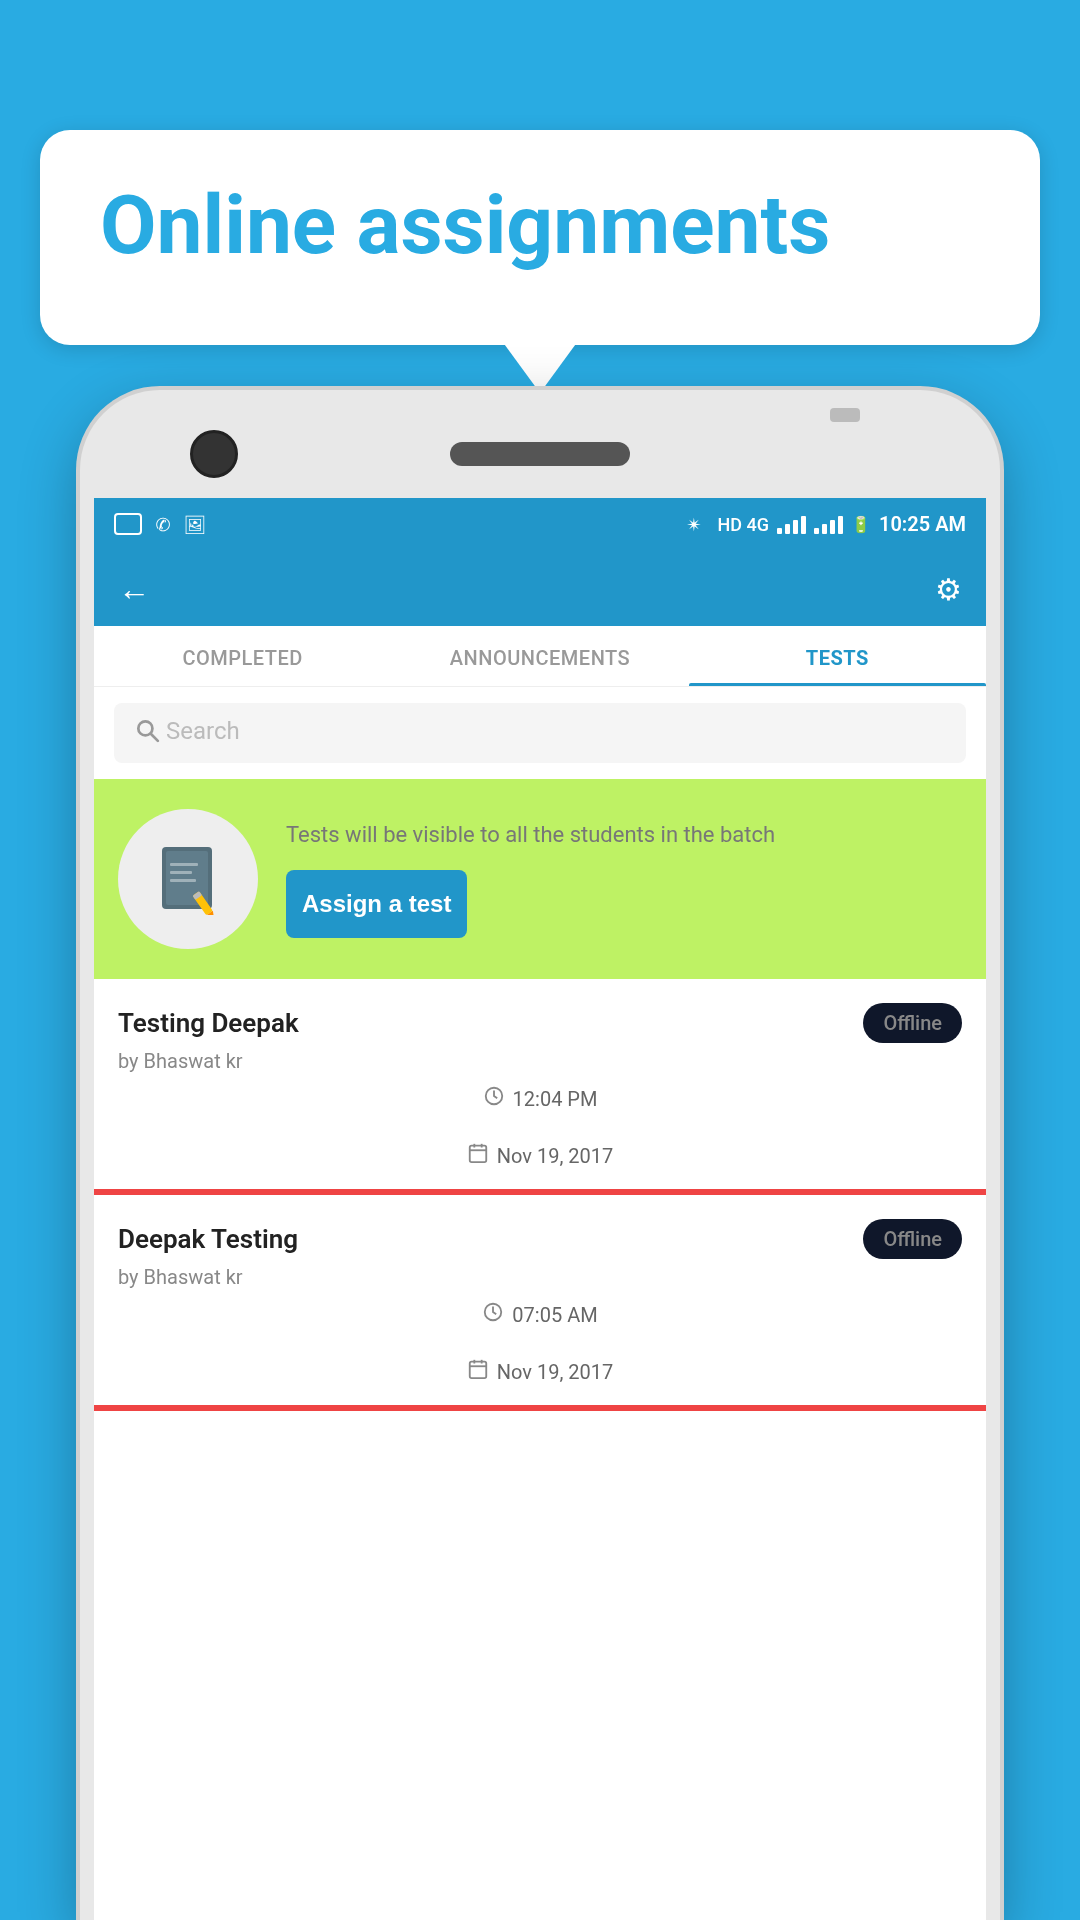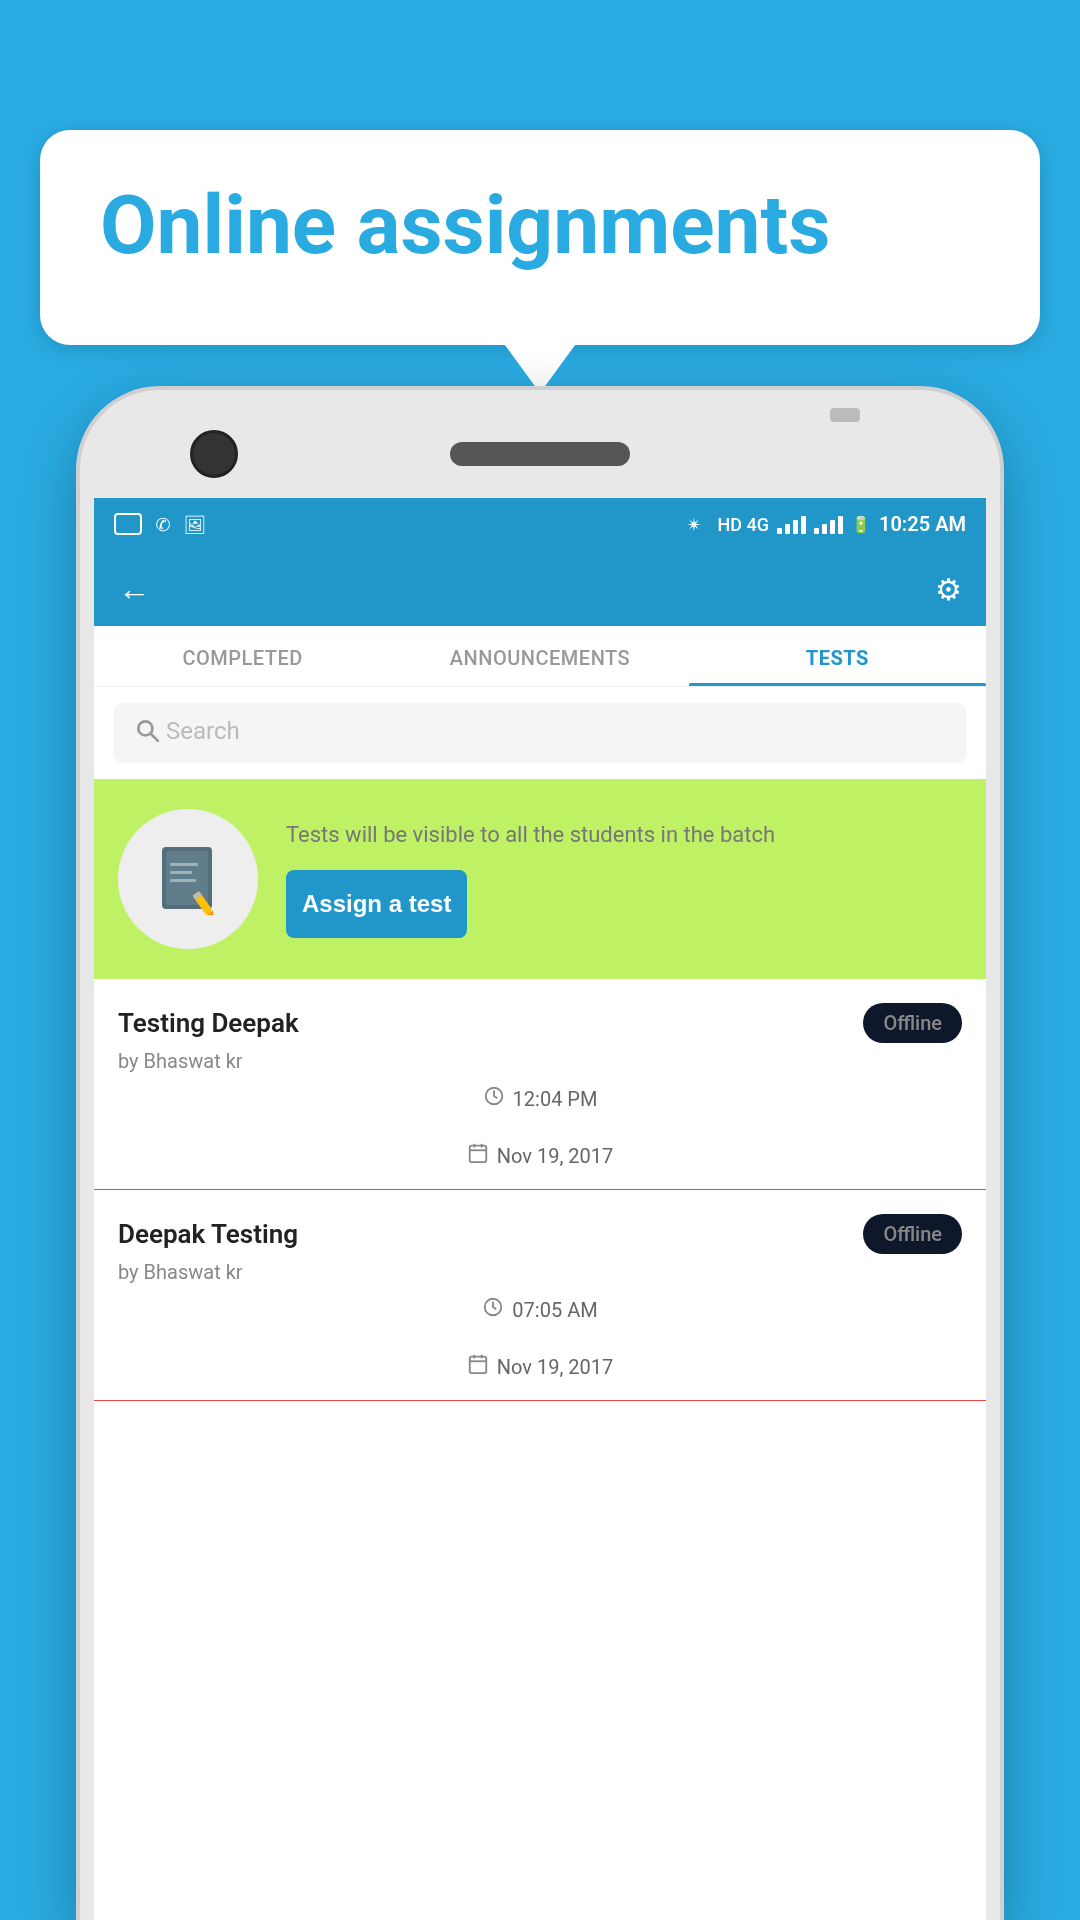--- a/index.html
+++ b/index.html
@@ -311,21 +311,21 @@
       font-size: 20px;
       font-weight: 600;
       color: #888;
       letter-spacing: 1px;
     }
 
     
     .test-item {
       background: white;
       padding: 24px 24px 20px;
-      border-bottom: 1px solid #ef4444;
+      border-bottom: 6px solid #ef4444;
     }
 
     .test-item-header {
       display: flex;
       align-items: center;
       justify-content: space-between;
       margin-bottom: 6px;
     }
 
     .test-item-name {

